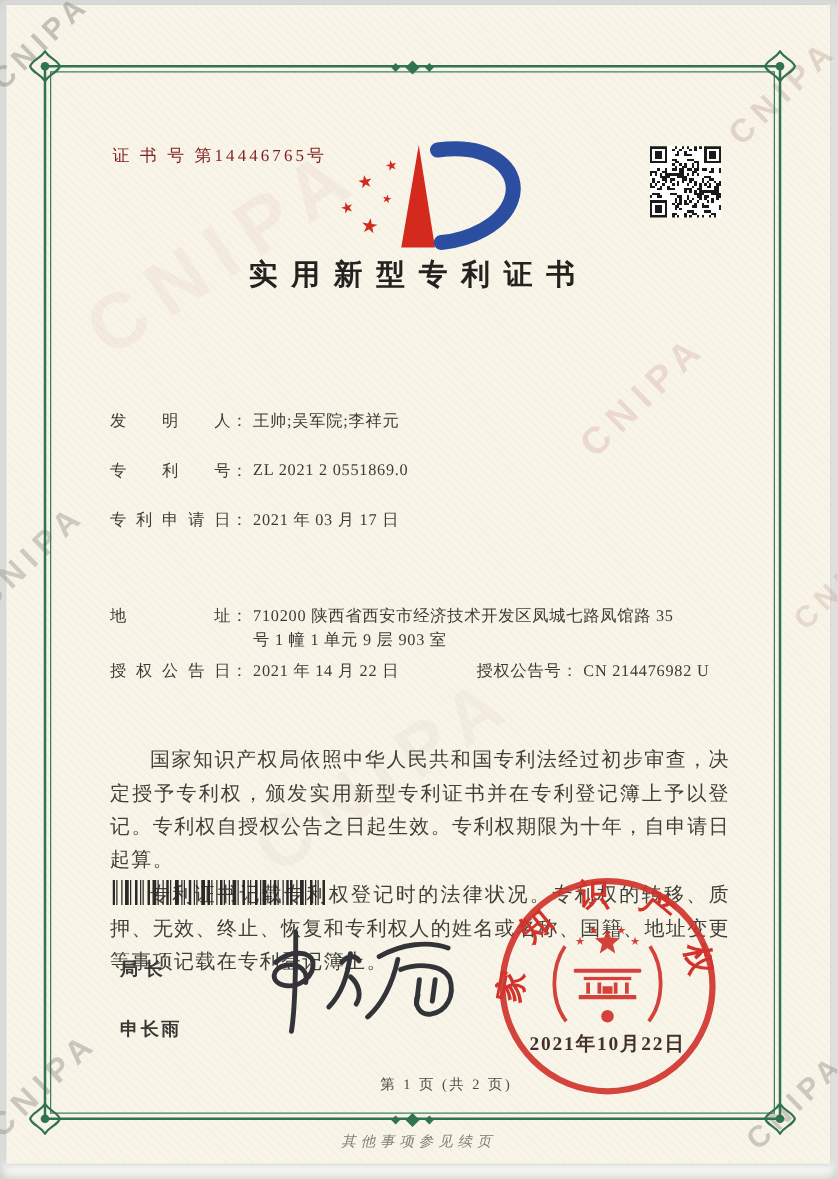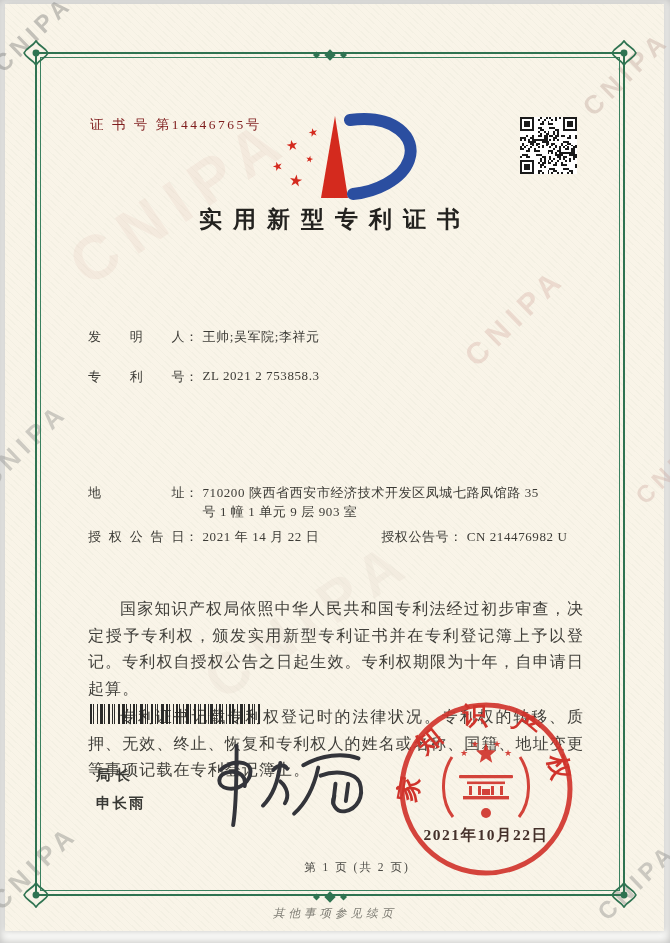--- a/index.html
+++ b/index.html
@@ -44,21 +44,21 @@
   .addr-val{white-space:normal;width:378px;line-height:1.45;}
   #row-grant .pair2{margin-left:58px;}
   
   #body-text{position:absolute;left:88px;top:559px;width:496px;font-size:16px;color:#403f3a;
              letter-spacing:1.1px;line-height:1.66;text-align:justify;margin-top:37px;}
   #body-text p{margin:0 0 2px 0;text-indent:2em;}
   
   #barcode{position:absolute;left:90px;top:704px;width:192px;height:20px;}
   #director-title{position:absolute;left:96px;top:766px;font-size:14.5px;font-weight:bold;
                   letter-spacing:5px;color:#393935;}
-  #director-name{position:absolute;left:96px;top:794px;font-size:14.5px;font-weight:bold;
+  #director-name{position:absolute;left:96px;top:814px;font-size:14.5px;font-weight:bold;
                  letter-spacing:2px;color:#393935;}
   #signature{position:absolute;left:186px;top:740px;width:184px;height:92px;}
   #seal{position:absolute;left:396px;top:699px;width:180px;height:180px;}
   #page-info{position:absolute;left:0;right:0;top:860px;text-align:center;font-size:11.5px;
              letter-spacing:2px;color:#4c4b46;padding-left:44px;}
   #footer-note{position:absolute;left:0;right:0;top:906px;text-align:center;font-size:11.5px;
                letter-spacing:4px;color:#6b6a62;opacity:.85;font-style:italic;}
 </style>
 </head>
 <body>
@@ -388,21 +388,25 @@
     </svg>
 
   <div id="title">实用新型专利证书</div>
 
   <div class="frow" style="top:328px;">
     <span class="flabel">发明人</span><span class="fcolon">：</span>
     <span class="fvalue">王帅;吴军院;李祥元</span>
   </div>
   <div class="frow" style="top:368px;">
     <span class="flabel">专利号</span><span class="fcolon">：</span>
-    <span class="fvalue">ZL 2021 2 753858.3</span>
+    <span class="fvalue">ZL 2021 2 0551869.0</span>
+  </div>
+  <div class="frow" style="top:407px;">
+    <span class="flabel">专利申请日</span><span class="fcolon">：</span>
+    <span class="fvalue">2021 年 03 月 17 日</span>
   </div>
   <div class="frow" style="top:484px;">
     <span class="flabel">地址</span><span class="fcolon">：</span>
     <span class="fvalue addr-val">
       <span>710200 陕西省西安市经济技术开发区凤城七路凤馆路 35</span><br>
       <span>号 1 幢 1 单元 9 层 903 室</span>
     </span>
   </div>
   <div class="frow" id="row-grant" style="top:528px;">
     <span class="flabel">授权公告日</span><span class="fcolon">：</span>

